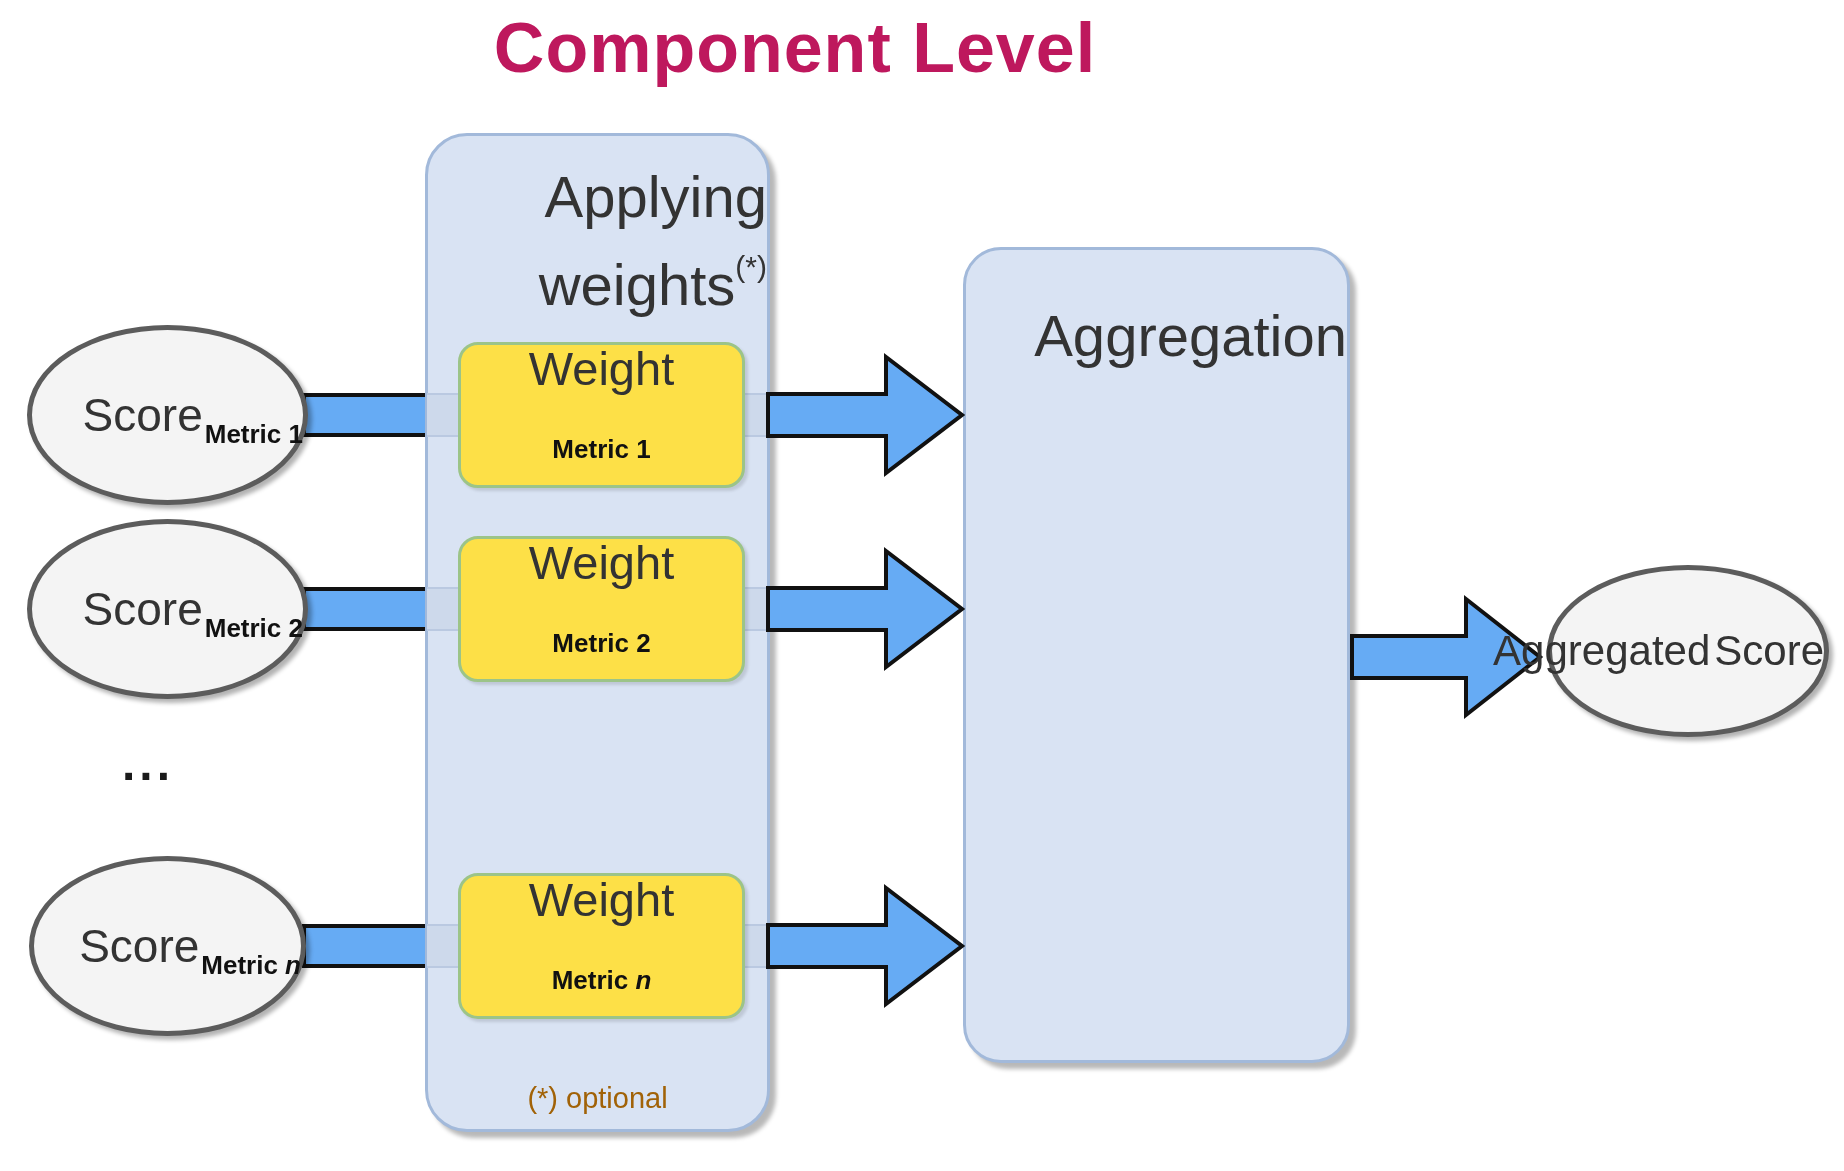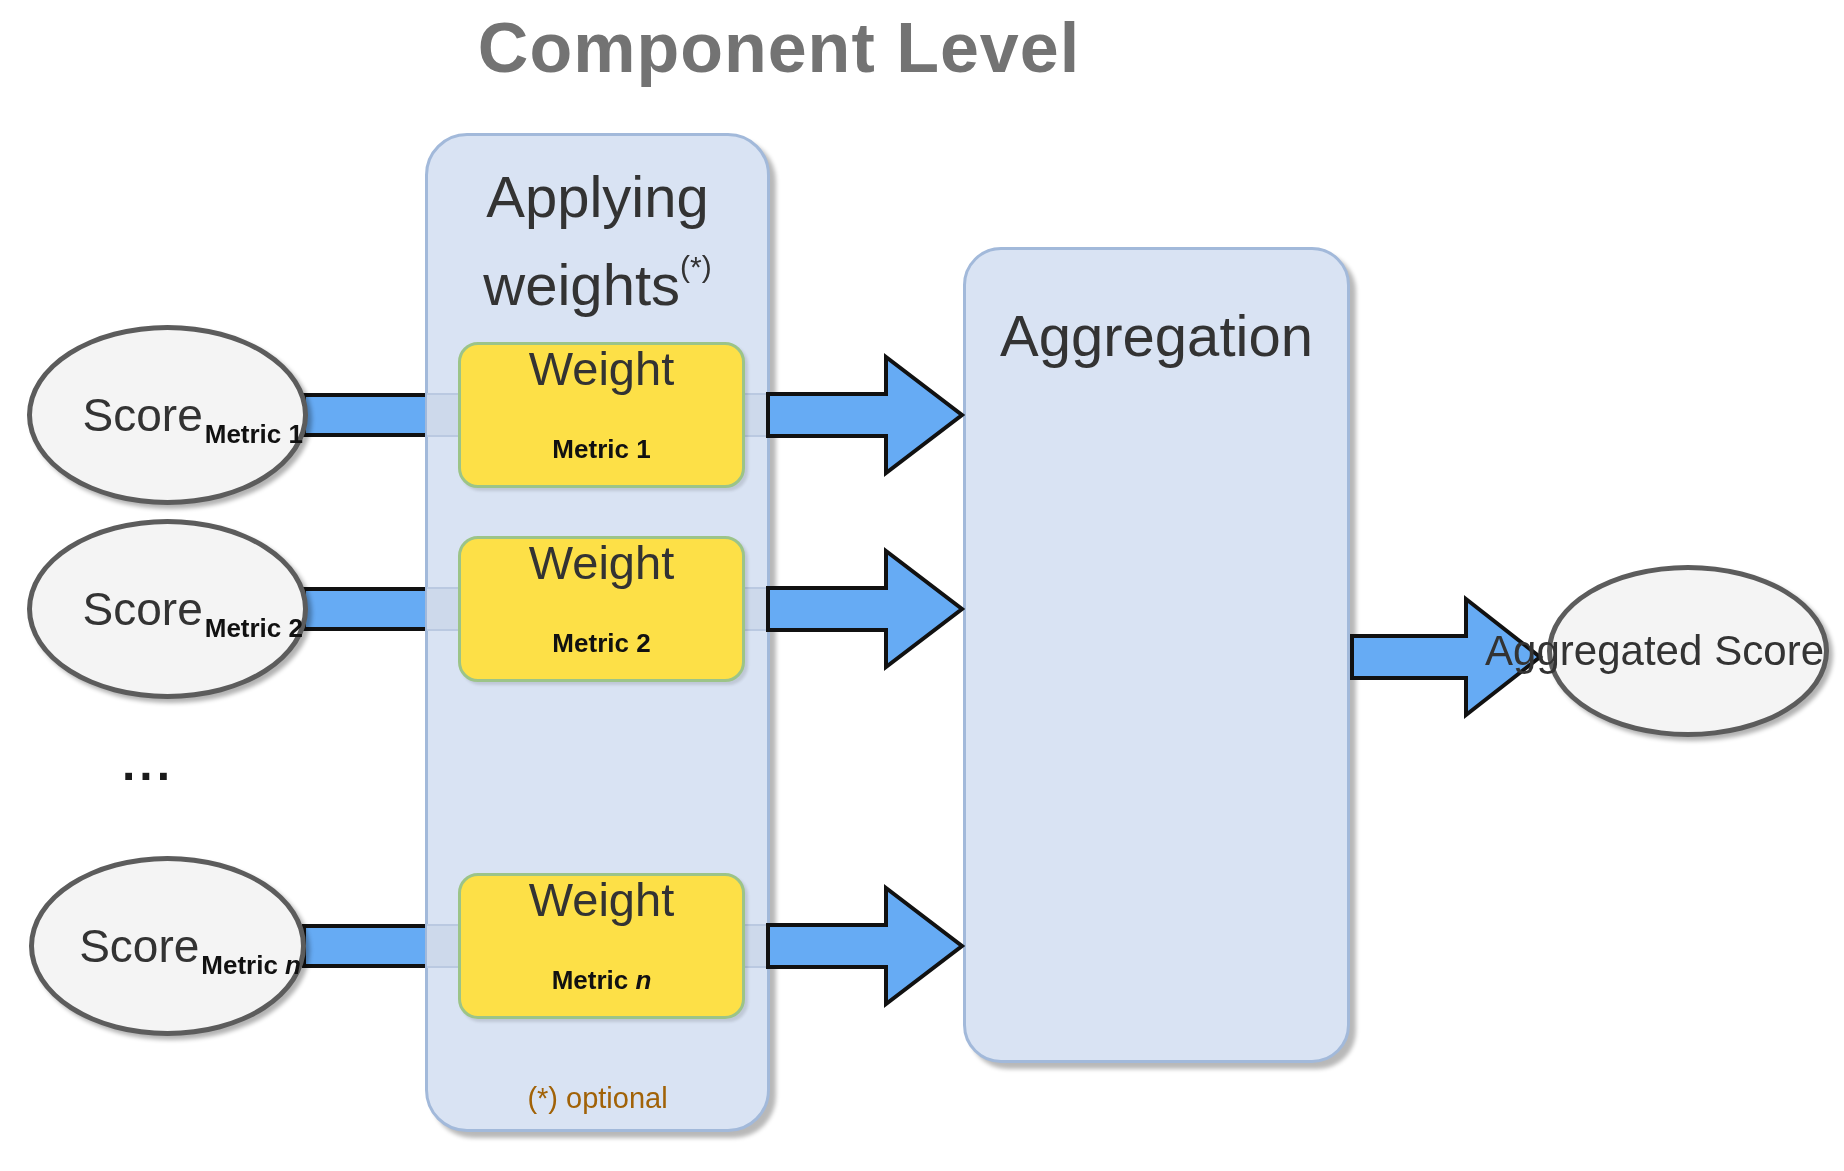--- a/index.html
+++ b/index.html
@@ -2,32 +2,32 @@
 <html><head>
 <meta charset="utf-8">
 <style>
   html,body{margin:0;padding:0;background:#ffffff;}
   .canvas{
     position:relative;width:1844px;height:1171px;background:#ffffff;
     font-family:"Liberation Sans", sans-serif;overflow:hidden;
   }
   .abs{position:absolute;}
   .diagram-title{
-    left:384px;top:8px;width:790px;text-align:center;
-    font-size:70px;font-weight:bold;color:#737373;letter-spacing:1px;
+    left:400px;top:8px;width:790px;text-align:center;
+    font-size:70px;font-weight:bold;color:#be185d;letter-spacing:1px;
   }
   
   .panel{
     background:#d9e3f3;border:3px solid #a2b9da;border-radius:42px;
     box-shadow:6px 6px 4px rgba(0,0,0,0.28);box-sizing:border-box;
   }
   .weights-panel{left:425px;top:133px;width:345px;height:999px;}
   .aggregation-panel{left:963px;top:247px;width:387px;height:816px;border-radius:38px;}
   .panel-title{
-    width:100%;text-align:center;color:#333333;font-size:58px;line-height:70px;
+    width:100%;text-align:right;color:#333333;font-size:58px;line-height:70px;
   }
   .weights-title{top:26px;left:0;}
   .sup{font-size:30px;vertical-align:28px;}
   .agg-title{top:24px;left:0;margin-top:27px;}
   .footnote{
     left:0;bottom:14px;width:100%;text-align:center;
     font-size:29px;color:#a16207;
   }
   
   .stripe{
@@ -46,21 +46,21 @@
   .var-italic{font-style:italic;}
   
   .ellipse{
     background:#f4f4f4;border:5px solid #5c5c5c;border-radius:50%;
     box-shadow:4px 4px 4px rgba(0,0,0,0.3);box-sizing:border-box;
     display:flex;align-items:center;justify-content:flex-end;gap:2px;
   }
   .score-1{left:27px;top:325px;width:281px;height:180px;}
   .score-2{left:27px;top:519px;width:281px;height:180px;}
   .score-n{left:29px;top:856px;width:277px;height:180px;}
-  .out-ellipse{left:1547px;top:565px;width:282px;height:172px;gap:12px;}
+  .out-ellipse{left:1547px;top:565px;width:282px;height:172px;gap:4px;}
   .score-label{font-size:46px;color:#333333;line-height:46px;}
   .out-label{font-size:42px;color:#333333;line-height:44px;}
   
   .shaft{
     left:302px;width:128px;height:36px;background:#66abf4;
     border-top:4px solid #111111;border-bottom:4px solid #111111;border-left:4px solid #111111;
   }
   .ellipsis{
     left:122px;top:736px;width:100px;font-size:48px;font-weight:bold;color:#1a1a1a;
     letter-spacing:4px;

